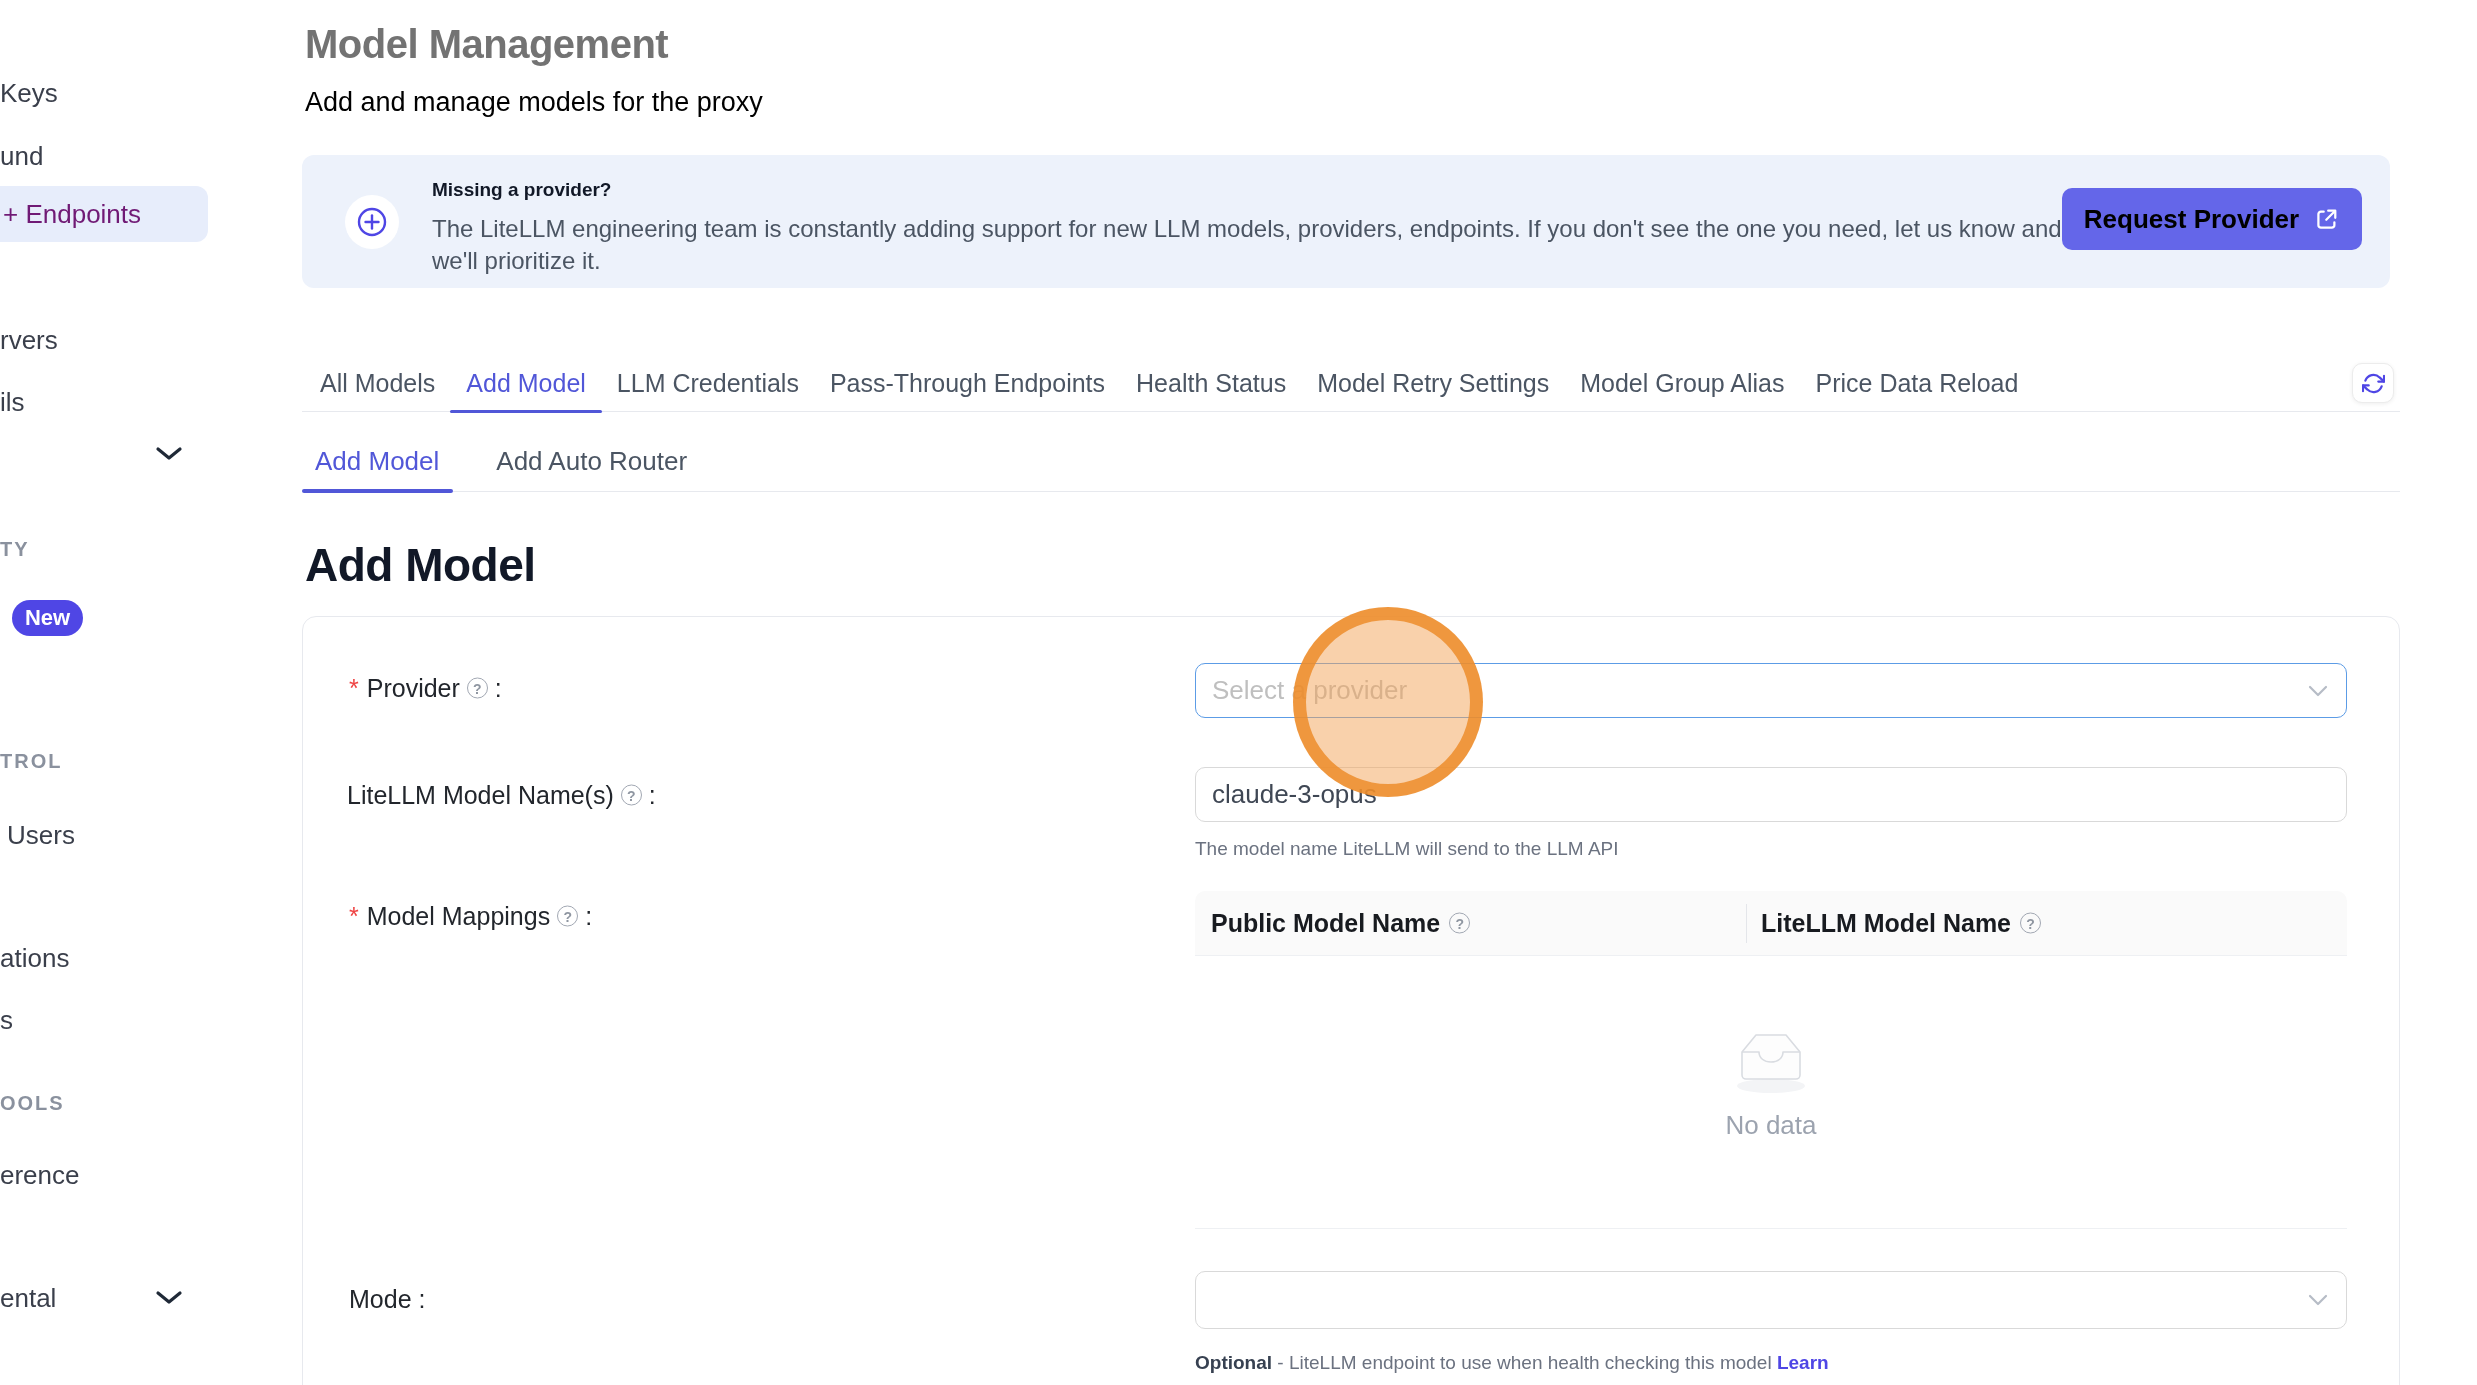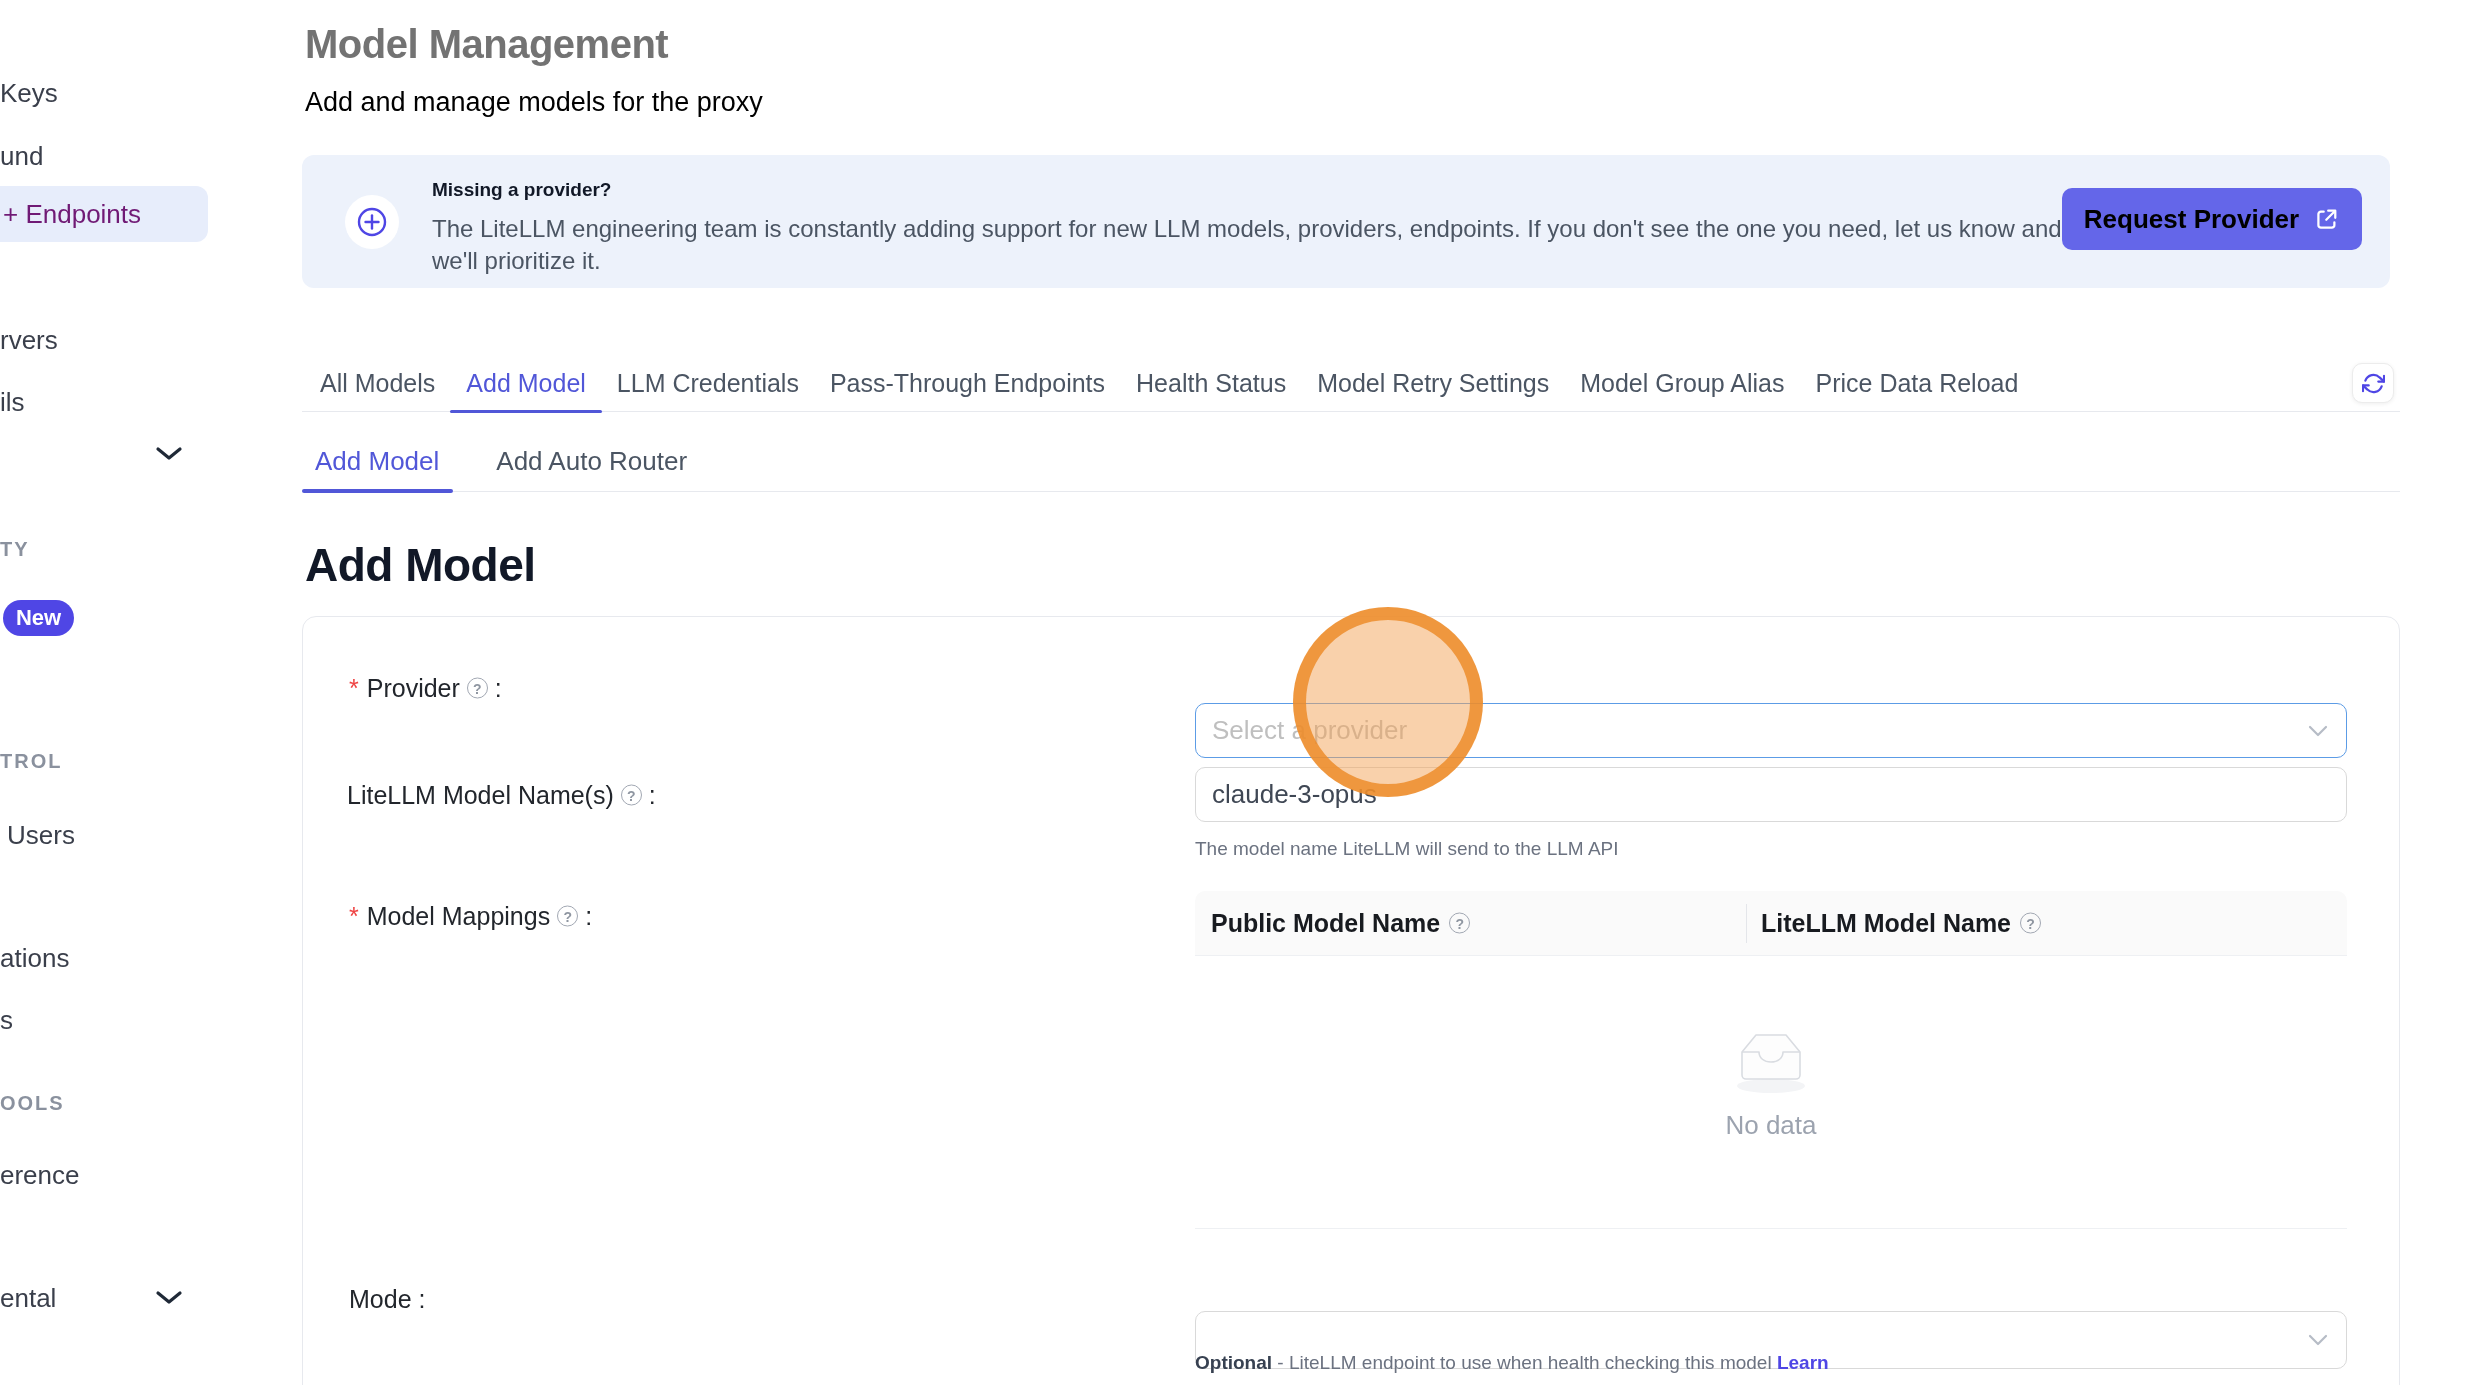--- a/index.html
+++ b/index.html
@@ -10,21 +10,21 @@
   }
   .abs { position:absolute; }
 
   
   .sidebar { position:absolute; left:0; top:0; width:302px; height:1385px; background:#fff; }
   .s-item { position:absolute; left:0; transform:translateY(-50%); font-size:26px; color:#3a3f4b; white-space:nowrap; }
   .s-section { position:absolute; left:0; transform:translateY(-50%); font-size:20px; font-weight:600; color:#8a919e; letter-spacing:2px; white-space:nowrap; }
   .s-pill { position:absolute; left:-40px; top:186px; width:248px; height:56px; background:#e7edfb; border-radius:12px; }
   .s-pill span { position:absolute; left:43px; top:50%; transform:translateY(-50%); font-size:26px; color:#701a75; white-space:nowrap; }
   .s-chevron { position:absolute; left:155px; width:28px; height:16px; }
-  .new-badge { position:absolute; left:3px; top:600px; width:71px; height:36px; background:#4f46e5; border-radius:18px;
+  .new-badge { position:absolute; left:12px; top:600px; width:71px; height:36px; background:#4f46e5; border-radius:18px;
     color:#fff; font-size:22px; font-weight:600; display:flex; align-items:center; justify-content:center; }
 
   
   .page-title { left:305px; top:22px; font-size:40px; font-weight:700; color:#737373; letter-spacing:-0.5px; }
   .page-subtitle { left:305px; top:74px; font-size:27px; color:#000000;margin-top:13px; }
 
   
   .banner { left:302px; top:155px; width:2088px; height:133px; background:#edf2fb; border-radius:12px; }
   .b-circle { position:absolute; left:43px; top:40px; width:54px; height:54px; background:#fff; border-radius:50%;
     display:flex; align-items:center; justify-content:center; }
@@ -51,21 +51,21 @@
   .form-heading { left:305px; top:538px; font-size:46px; font-weight:800; color:#111827; letter-spacing:-0.5px; }
 
   
   .card { left:302px; top:616px; width:2098px; height:810px; background:#fff; border:1px solid #e7e9ee; border-radius:14px; }
   .f-label { position:absolute; display:flex; align-items:center; gap:7px; font-size:25px; color:#22262c; white-space:nowrap; }
   .req { color:#ef4444; font-size:25px; margin-right:1px; }
   .colon { color:#22262c; }
   .qicon { width:21px; height:21px; border:1.6px solid #a2a8b3; border-radius:50%; display:inline-flex; align-items:center;
     justify-content:center; font-size:14px; font-weight:600; color:#8f96a1; flex:0 0 auto; }
   .control { position:absolute; left:892px; width:1152px; background:#fff; border-radius:10px; }
-  .select-box { height:55px; display:flex; align-items:flex-start;margin-top:40px; }
+  .select-box { height:55px; display:flex; align-items:flex-start; }
   .select-box .chev { position:absolute; right:18px; top:50%; transform:translateY(-50%); }
   .text-input { border:1px solid #d9d9d9; font-size:26px; color:#3f4754; padding:0 16px; outline:none; }
   .text-input::placeholder { color:#bfbfbf; }
   .helper { position:absolute; left:892px; transform:translateY(-50%); font-size:19px; color:#6b7280; white-space:nowrap; }
 
   
   .m-table { position:absolute; left:892px; top:274px; width:1152px; }
   .m-head { position:relative; height:65px; background:#fafafa; border-bottom:1px solid #eef0f3; border-radius:10px 10px 0 0; }
   .m-th { position:absolute; top:50%; transform:translateY(-50%); display:flex; align-items:center; gap:9px;
     font-size:25px; font-weight:700; color:#181b20; white-space:nowrap; }

